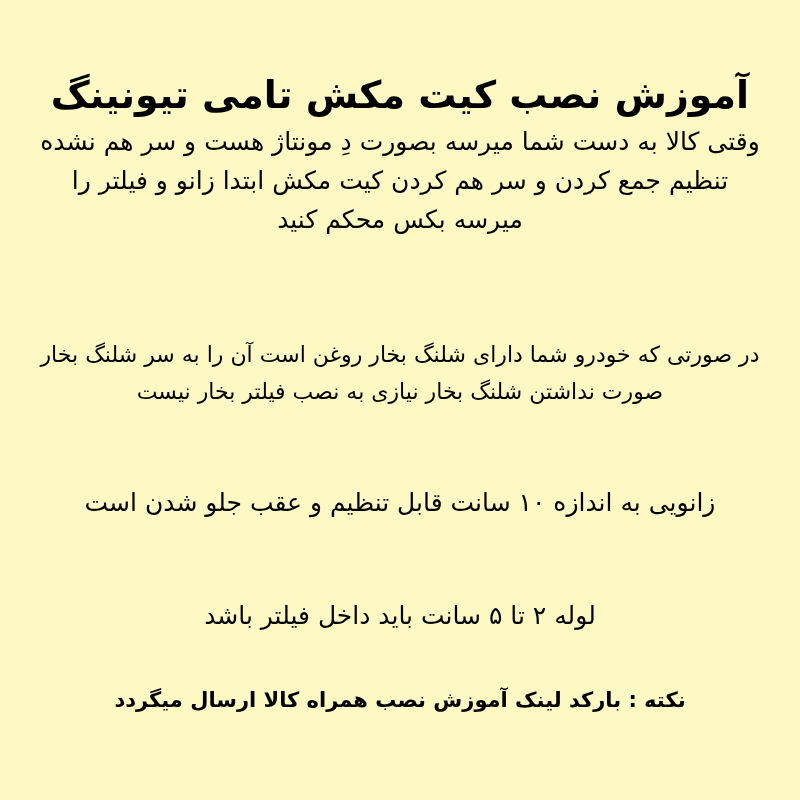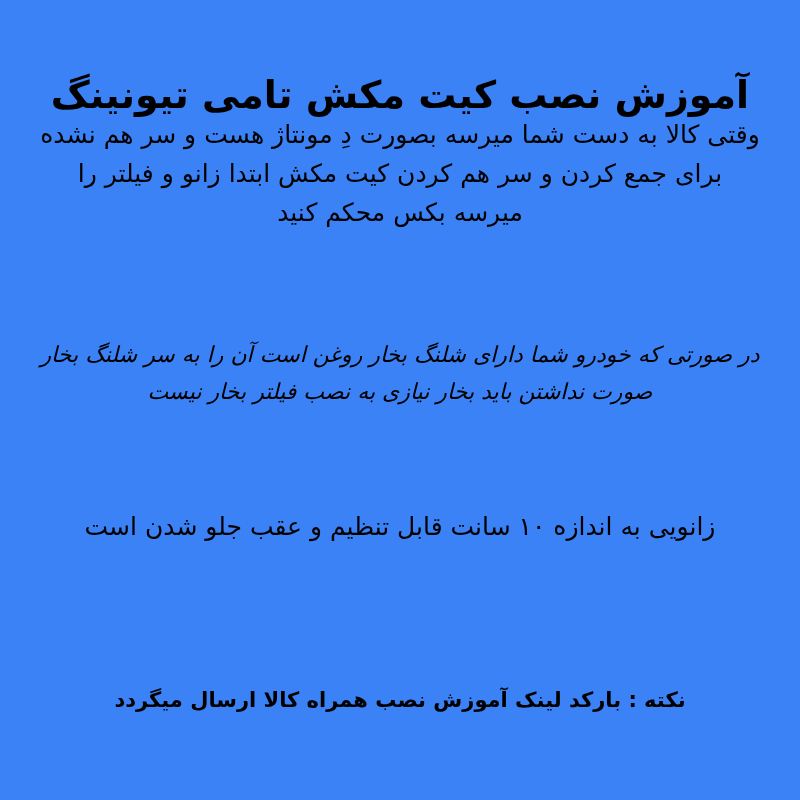--- a/index.html
+++ b/index.html
@@ -4,21 +4,21 @@
 <style>
   html, body {
     margin: 0;
     padding: 0;
     background: #ffffff;
   }
   .page {
     position: relative;
     width: 800px;
     height: 800px;
-    background: #3b82f6;
+    background: #fef9c3;
     color: #000000;
     font-family: "DejaVu Sans", sans-serif;
     direction: rtl;
     overflow: hidden;
   }
   .block {
     position: absolute;
     left: 0;
     width: 100%;
     text-align: center;
@@ -30,59 +30,59 @@
     font-weight: bold;
     letter-spacing: 0.5px;
   }
   .para {
     font-weight: normal;
   }
   .para .line {
     white-space: nowrap;
   }
   .para-intro {
-    top: 115px;
+    top: 122px;
     font-size: 25px;
     line-height: 39px;
   }
   .para-hose {
     top: 336px;
     font-size: 22px;
     line-height: 37px;
-    font-style: italic;
   }
   .single-line {
     font-size: 25px;
     white-space: nowrap;
   }
-  .elbow-line { top: 512px; }
+  .elbow-line { top: 488px; }
   .pipe-line  { top: 601px; }
   .footer-note {
     top: 688px;
     font-size: 21px;
     font-weight: bold;
     white-space: nowrap;
   }
 </style>
 </head>
 <body>
 
 <div class="page">
 
   <h1 class="block title">آموزش نصب کیت مکش تامی تیونینگ</h1>
 
   <div class="block para para-intro">
     <div class="line">وقتی کالا به دست شما میرسه بصورت دِ مونتاژ هست و سر هم نشده</div>
-    <div class="line">برای جمع کردن و سر هم کردن کیت مکش ابتدا زانو و فیلتر را</div>
+    <div class="line">تنظیم جمع کردن و سر هم کردن کیت مکش ابتدا زانو و فیلتر را</div>
     <div class="line">میرسه بکس محکم کنید</div>
   </div>
 
   <div class="block para para-hose">
     <div class="line">در صورتی که خودرو شما دارای شلنگ بخار روغن است آن را به سر شلنگ بخار</div>
-    <div class="line">صورت نداشتن باید بخار نیازی به نصب فیلتر بخار نیست</div>
+    <div class="line">صورت نداشتن شلنگ بخار نیازی به نصب فیلتر بخار نیست</div>
   </div>
 
   <div class="block single-line elbow-line">زانویی به اندازه ۱۰ سانت قابل تنظیم و عقب جلو شدن است</div>
 
+  <div class="block single-line pipe-line">لوله ۲ تا ۵ سانت باید داخل فیلتر باشد</div>
 
   <div class="block footer-note">نکته : بارکد لینک آموزش نصب همراه کالا ارسال میگردد</div>
 
 </div>
 
 </body></html>

